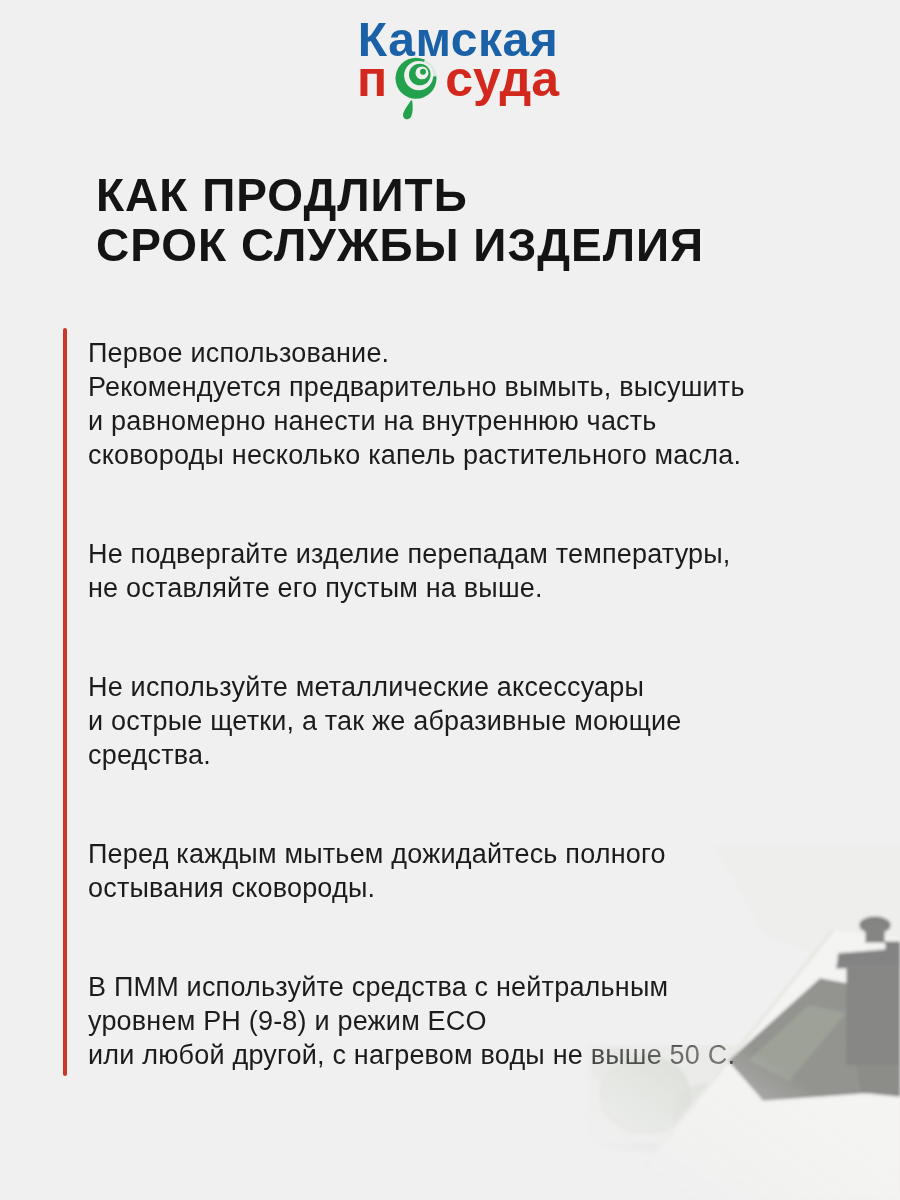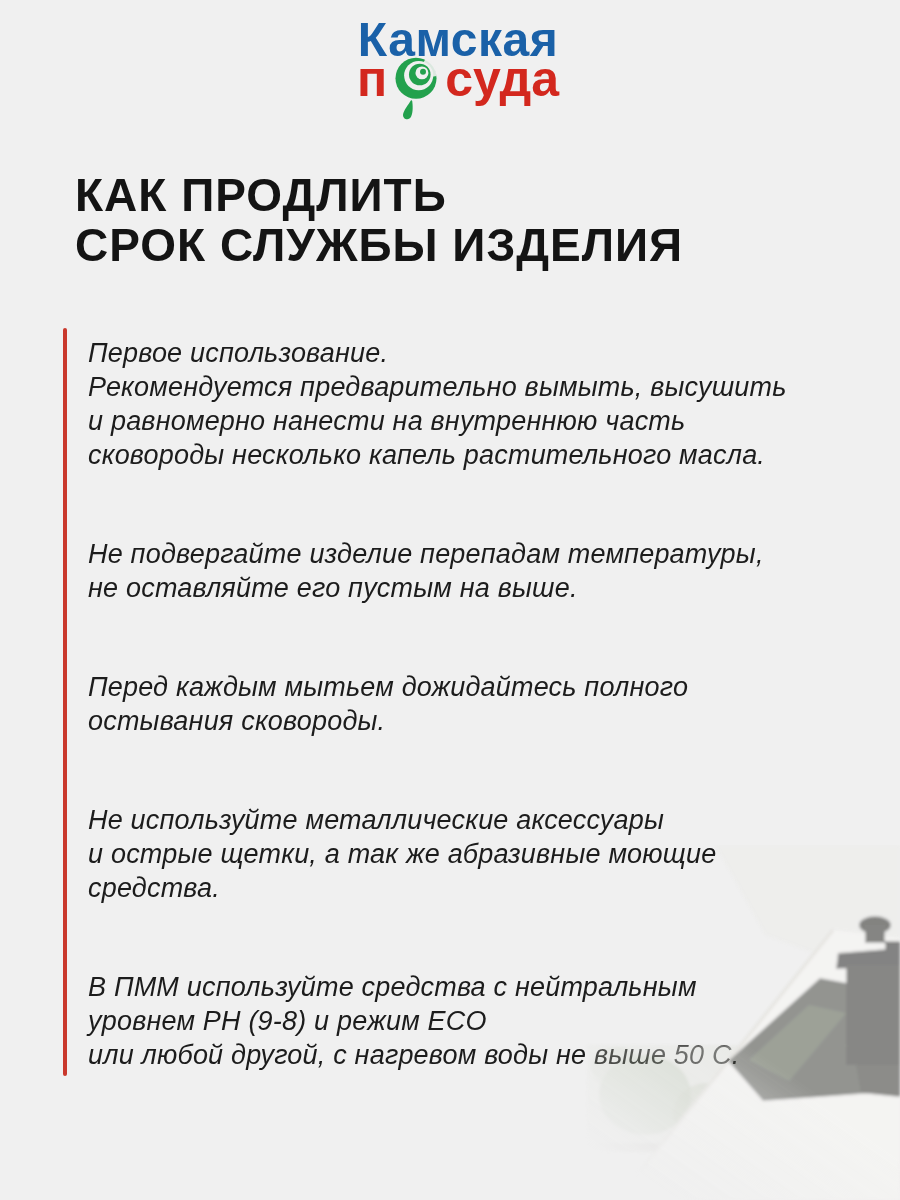--- a/index.html
+++ b/index.html
@@ -23,32 +23,32 @@
     gap:2px;margin-top:-8px;height:60px;
   }
   .logo-line2 .logo-red{
     font-size:50px;font-weight:700;line-height:50px;
     color:var(--logo_red,#d3281e);
   }
   .pan-svg{width:54px;height:72px;margin-top:-2px;overflow:visible;}
 
   
   .heading{
-    position:absolute;left:75px;top:170px;margin:0;
+    position:absolute;left:96px;top:170px;margin:0;
     font-size:46px;line-height:50px;font-weight:700;
     letter-spacing:1px;color:var(--heading,#141414);
     white-space:pre-line;
   }
 
   
   .accent-line{
     position:absolute;left:63px;top:328px;width:4px;height:748px;
     background:var(--accent_red,#c9382c);border-radius:2px;
   }
-  .tips{position:absolute;left:88px;top:336px;width:800px;font-style:italic;}
+  .tips{position:absolute;left:88px;top:336px;width:800px;}
   .tips p{
     margin:0 0 65px 0;
     font-size:27px;line-height:34px;letter-spacing:0.2px;
     white-space:pre-line;color:var(--text,#1c1c1c);
   }
 
   
   .photo{
     position:absolute;right:0;bottom:0;width:335px;height:355px;
     pointer-events:none;
@@ -84,25 +84,25 @@
 
   <div class="accent-line"></div>
 
   <main class="tips">
     <p>Первое использование.
 Рекомендуется предварительно вымыть, высушить
 и равномерно нанести на внутреннюю часть
 сковороды несколько капель растительного масла.</p>
     <p>Не подвергайте изделие перепадам температуры,
 не оставляйте его пустым на выше.</p>
-    <p>Перед каждым мытьем дожидайтесь полного
-остывания сковороды.</p>
     <p>Не используйте металлические аксессуары
 и острые щетки, а так же абразивные моющие
 средства.</p>
+    <p>Перед каждым мытьем дожидайтесь полного
+остывания сковороды.</p>
     <p>В ПММ используйте средства с нейтральным
 уровнем PH (9-8) и режим ECO
 или любой другой, с нагревом воды не выше 50 C.</p>
   </main>
 
   <div class="photo">
     <svg viewBox="0 0 335 355" aria-hidden="true">
       <defs>
         <filter id="soft" x="-20%" y="-20%" width="140%" height="140%">
           <feGaussianBlur stdDeviation="1.4"></feGaussianBlur>

